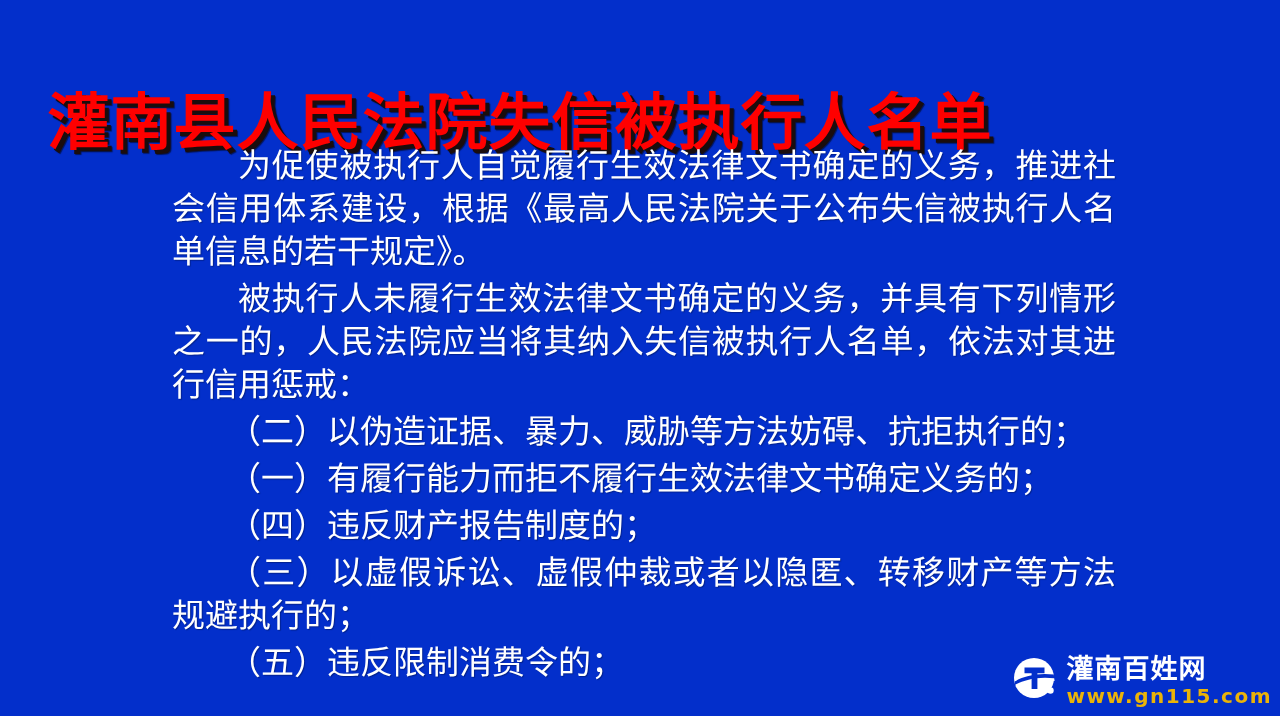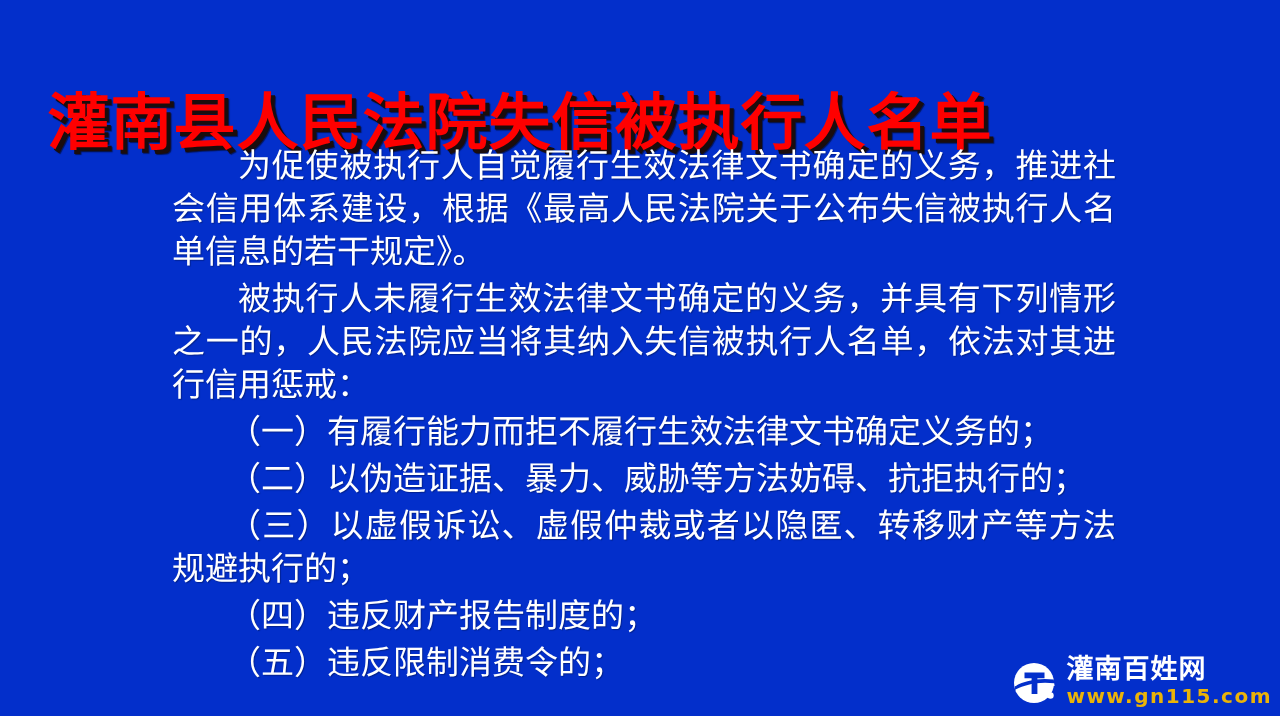--- a/index.html
+++ b/index.html
@@ -71,21 +71,21 @@
 
   .item.wrap {
     text-align: justify;
   }
 
   .watermark {
     position: absolute;
     right: 8px;
     bottom: 10px;
     display: flex;
-    align-items: flex-end;
+    align-items: flex-start;
     gap: 9px;
   }
 
   .wm-mark {
     width: 46px;
     height: 46px;
     flex: 0 0 46px;
   }
 
   .wm-text {
@@ -120,27 +120,27 @@
 <div class="slide">
 
   <h1 class="title">灌南县人民法院失信被执行人名单</h1>
 
   <div class="body-block">
 
     <p class="para">为促使被执行人自觉履行生效法律文书确定的义务，推进社会信用体系建设，根据《最高人民法院关于公布失信被执行人名单信息的若干规定》。</p>
 
     <p class="para">被执行人未履行生效法律文书确定的义务，并具有下列情形之一的，人民法院应当将其纳入失信被执行人名单，依法对其进行信用惩戒：</p>
 
+    <p class="item">（二）以伪造证据、暴力、威胁等方法妨碍、抗拒执行的；</p>
+
     <p class="item">（一）有履行能力而拒不履行生效法律文书确定义务的；</p>
 
-    <p class="item">（二）以伪造证据、暴力、威胁等方法妨碍、抗拒执行的；</p>
+    <p class="item">（四）违反财产报告制度的；</p>
 
     <p class="item wrap">（三）以虚假诉讼、虚假仲裁或者以隐匿、转移财产等方法规避执行的；</p>
-
-    <p class="item">（四）违反财产报告制度的；</p>
 
     <p class="item">（五）违反限制消费令的；</p>
 
 
   </div>
 
   <div class="watermark">
 
     <span class="wm-mark">
       <svg viewBox="0 0 46 46" width="46" height="46" aria-hidden="true">

